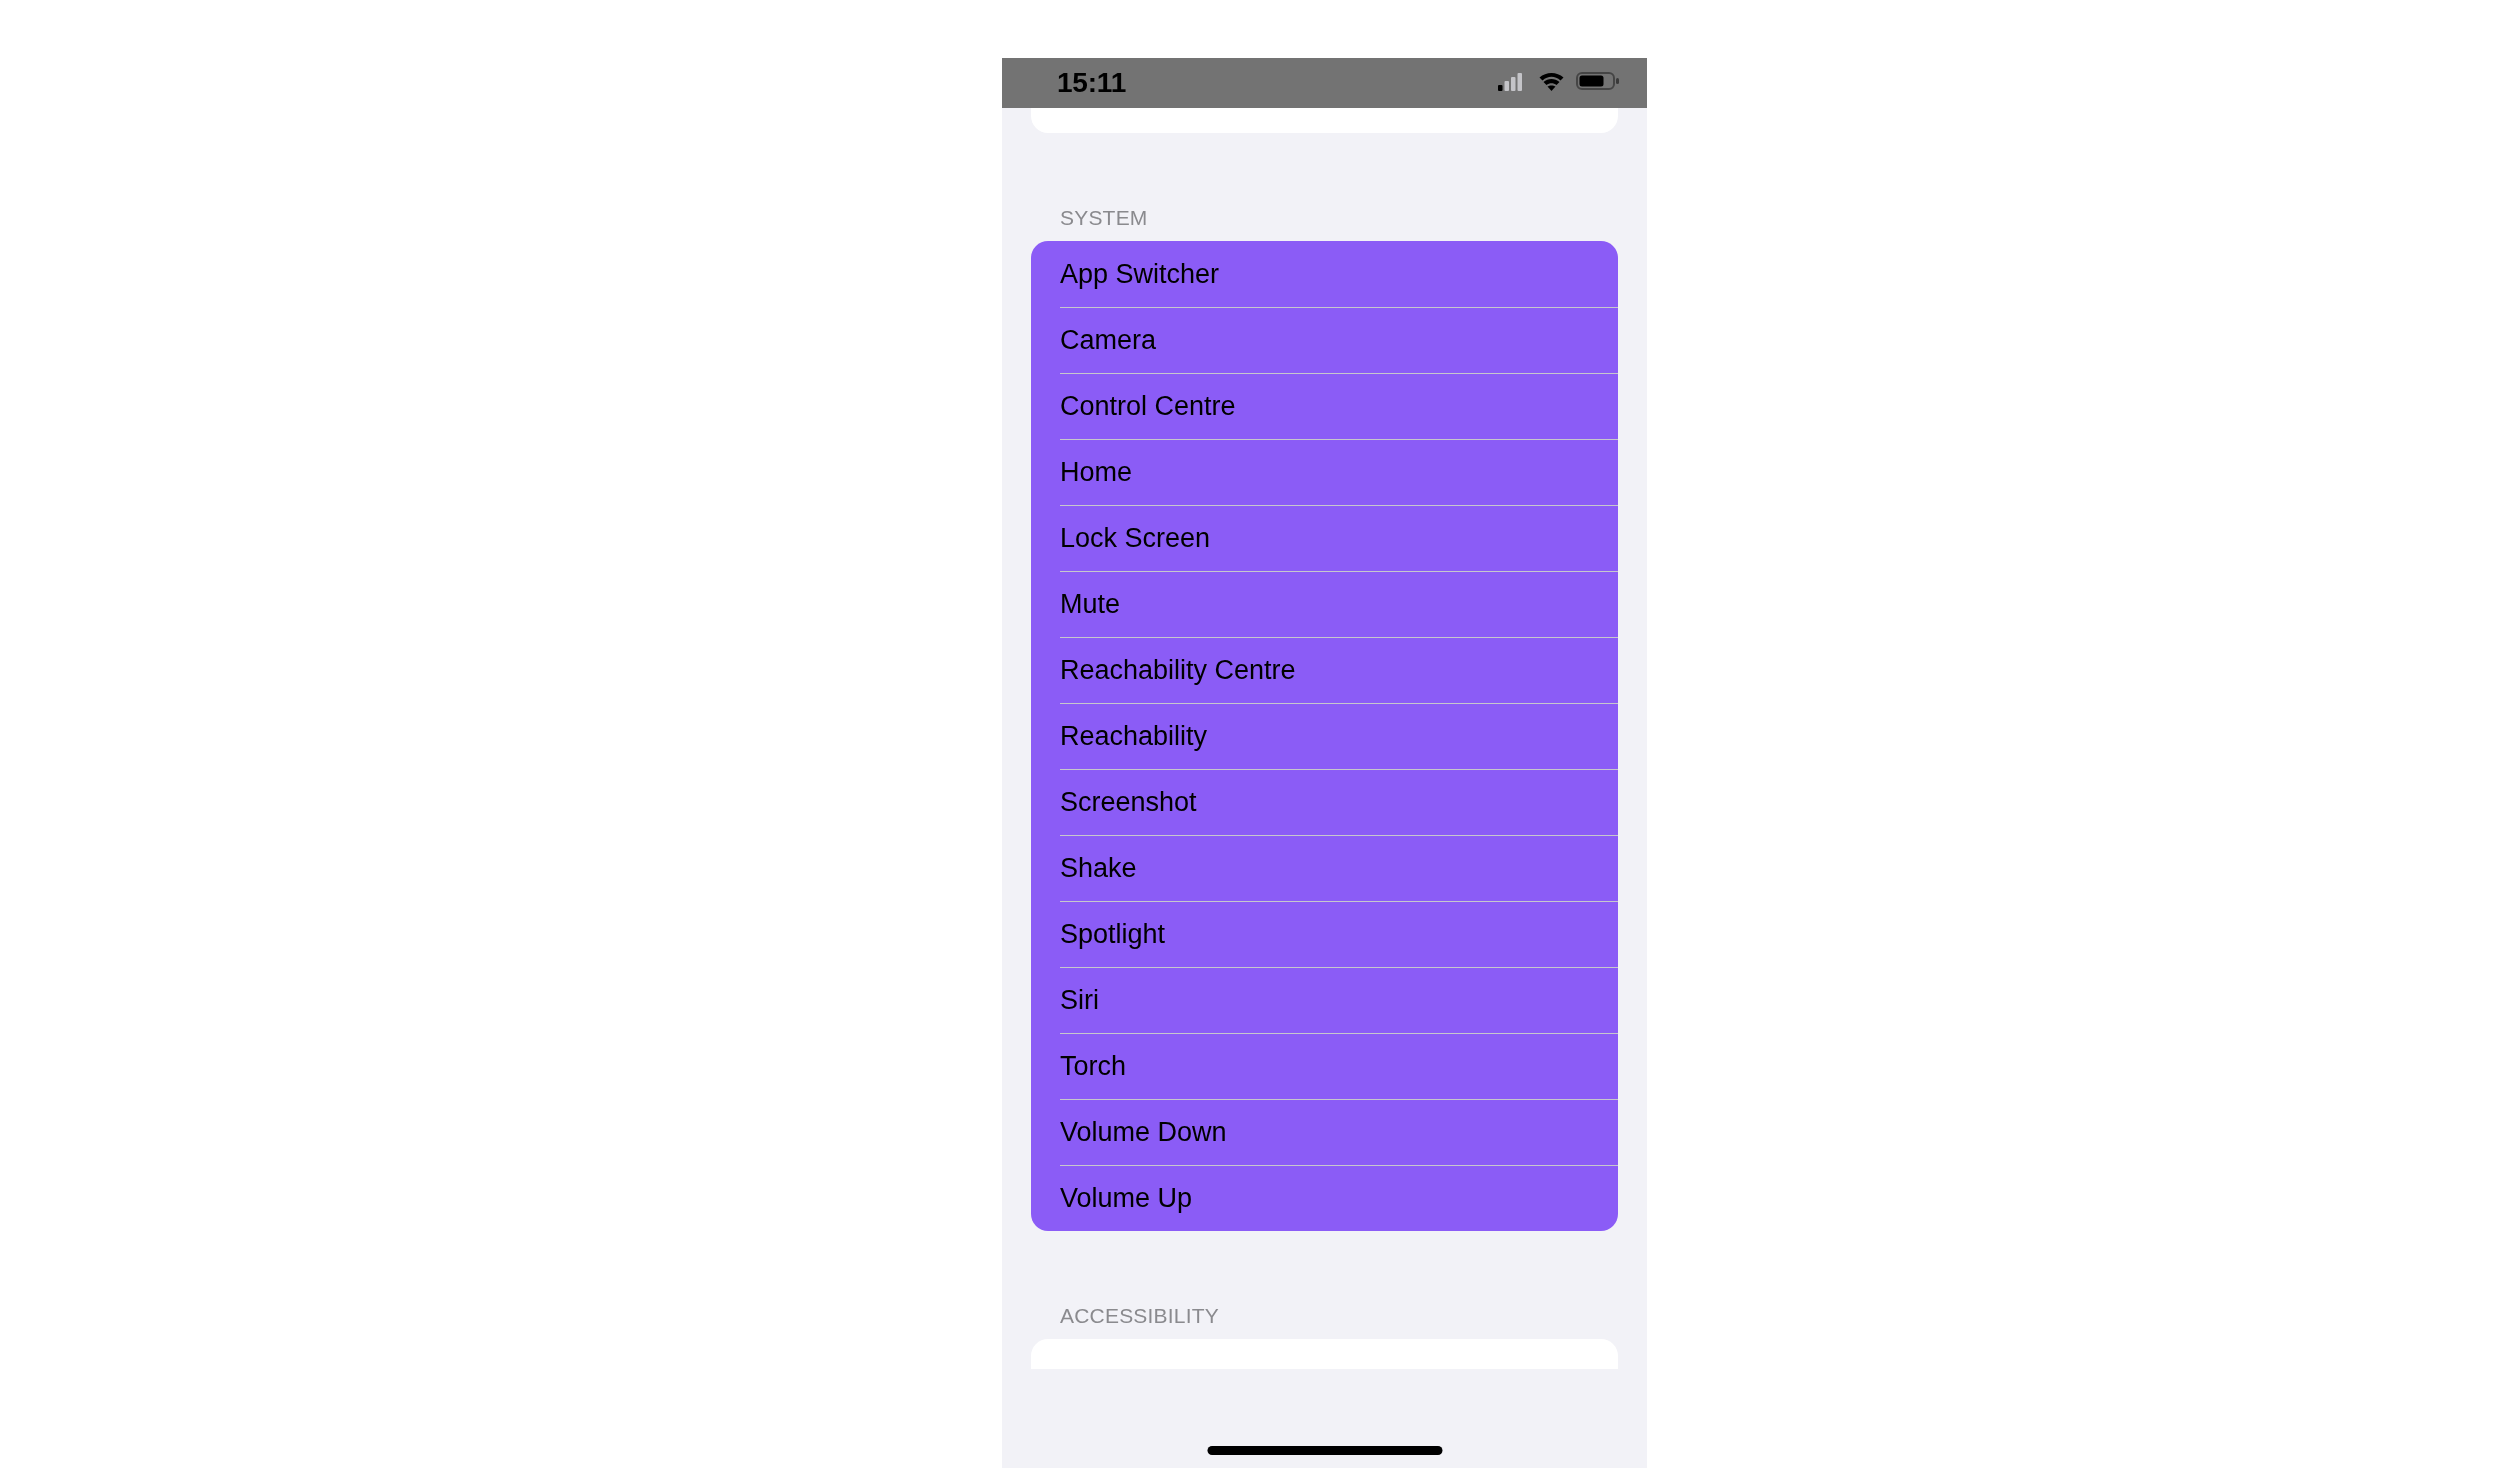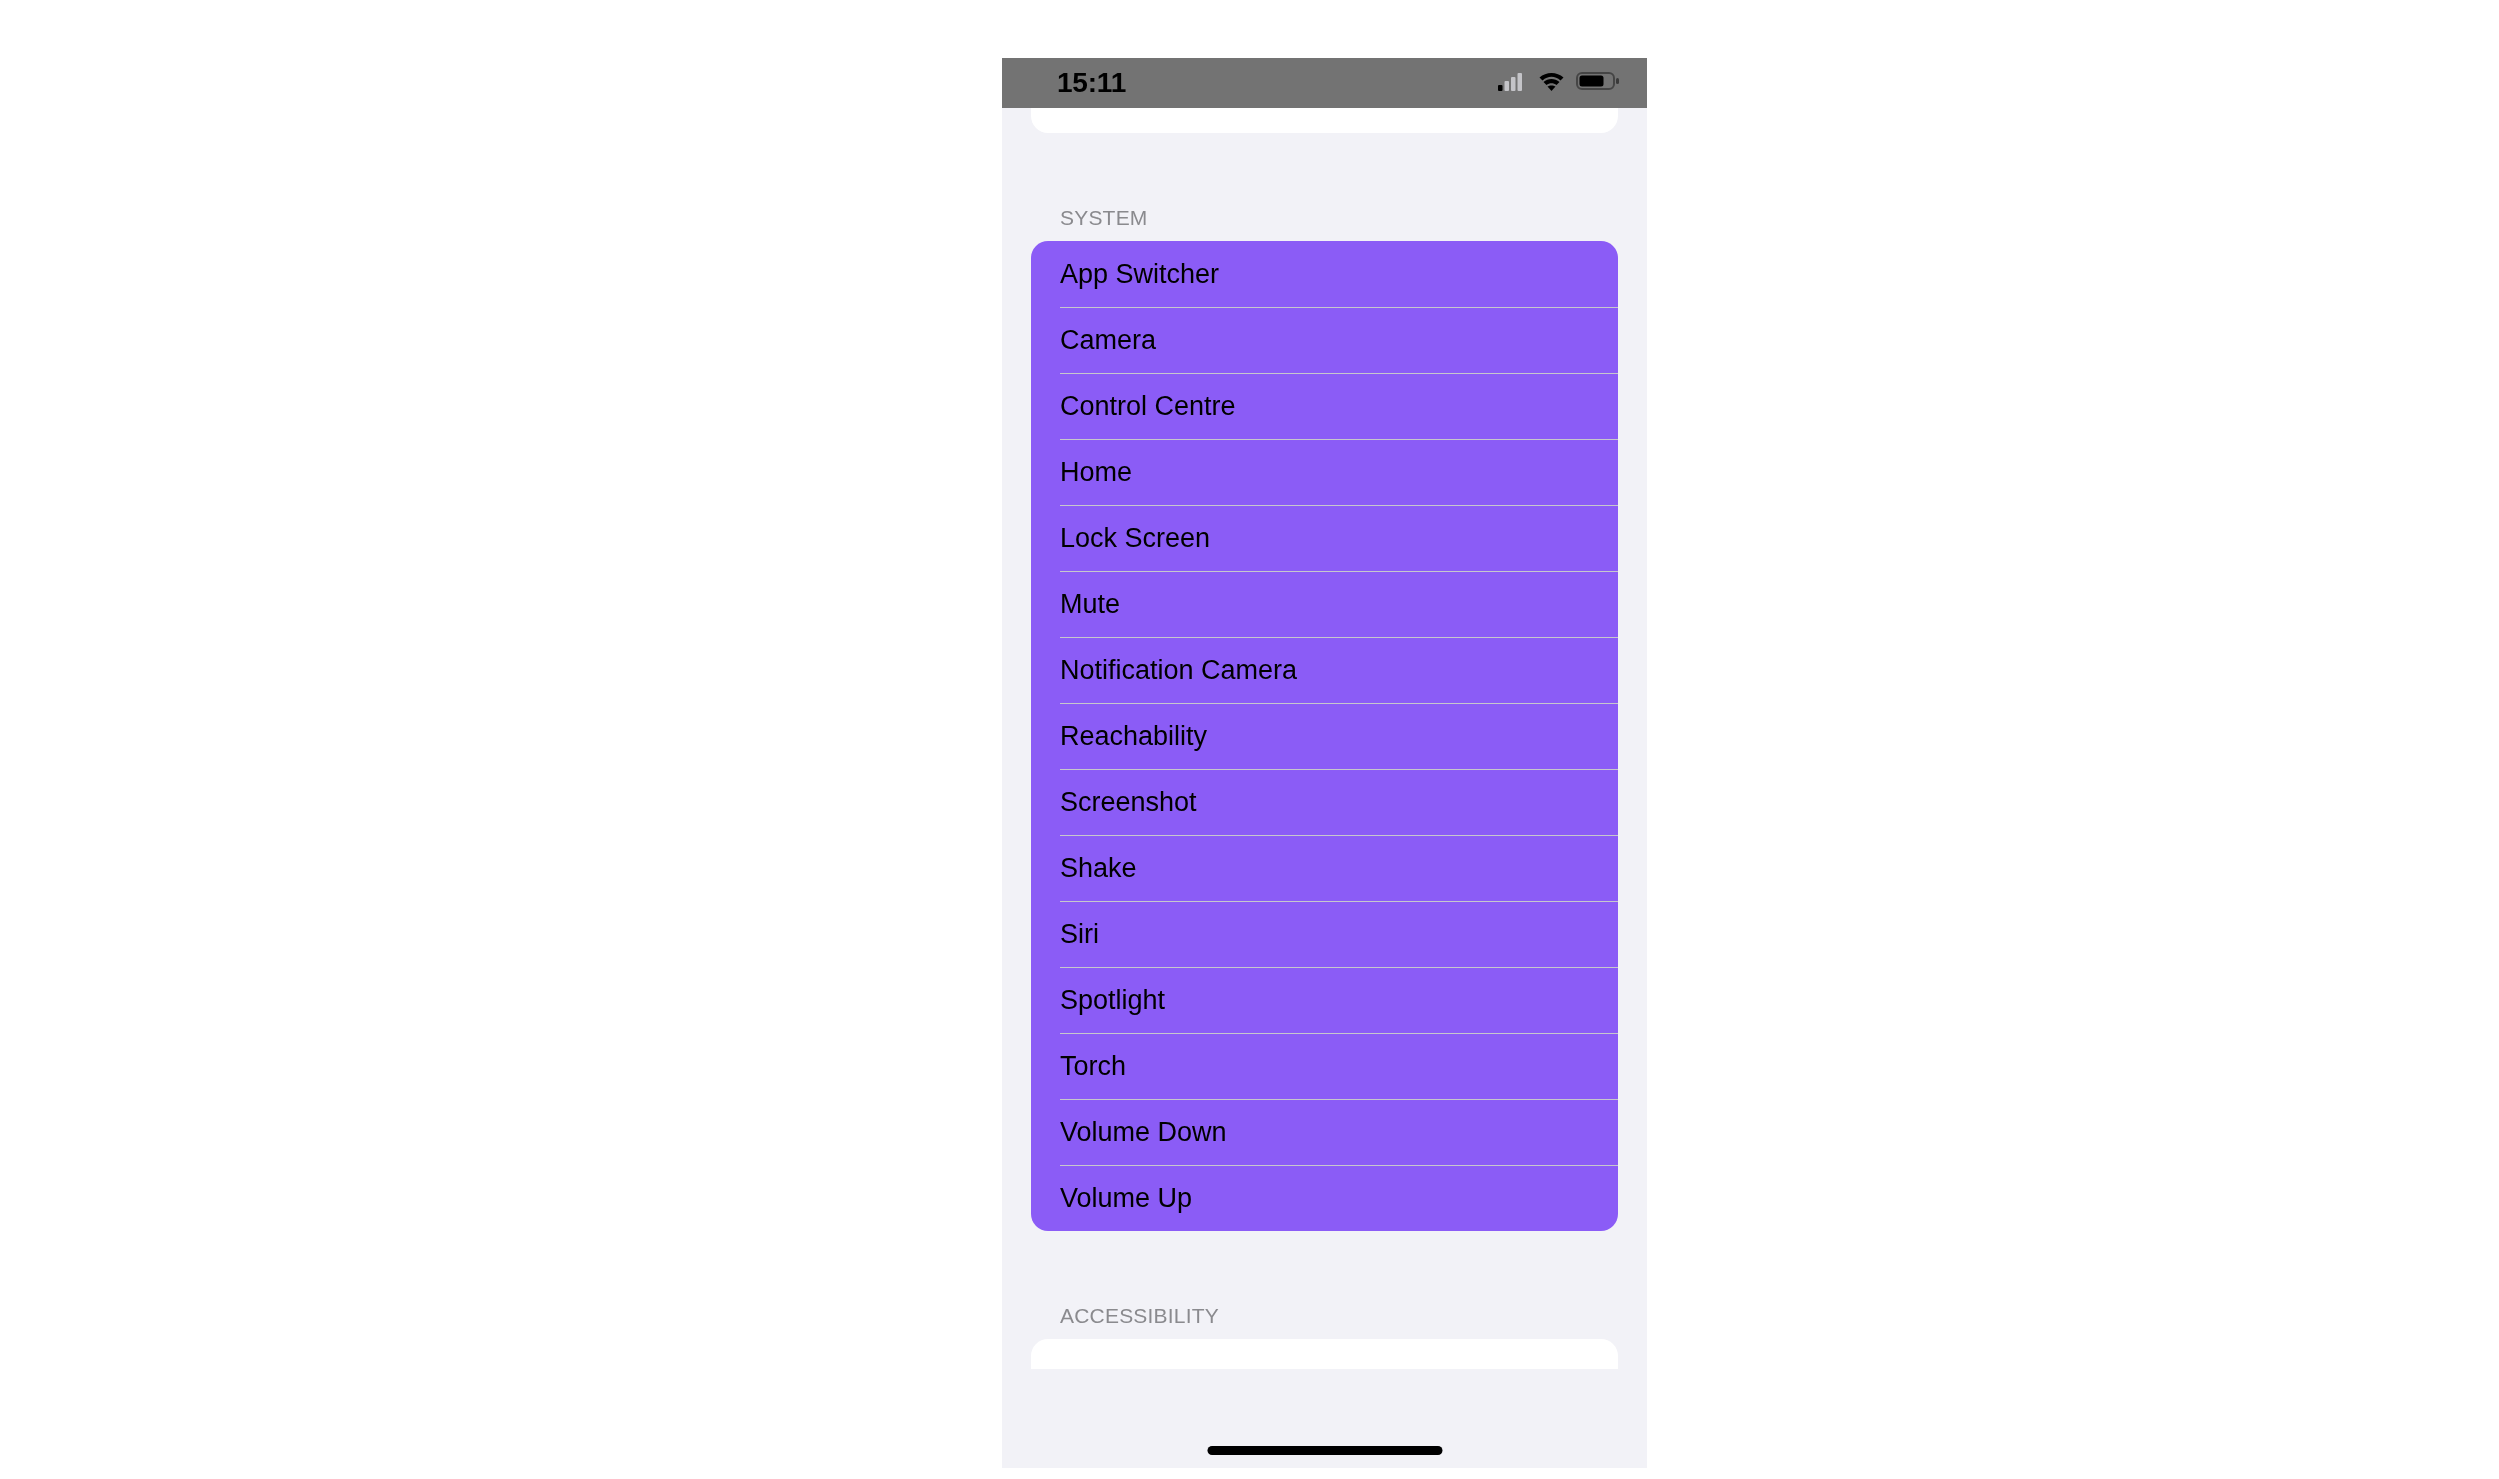--- a/index.html
+++ b/index.html
@@ -160,36 +160,36 @@
         <div class="row">
             <span>Home</span>
           </div>
         <div class="row">
             <span>Lock Screen</span>
           </div>
         <div class="row">
             <span>Mute</span>
           </div>
         <div class="row">
-            <span>Notification Camera</span>
+            <span>Reachability Centre</span>
           </div>
         <div class="row">
             <span>Reachability</span>
           </div>
         <div class="row">
             <span>Screenshot</span>
           </div>
         <div class="row">
             <span>Shake</span>
           </div>
         <div class="row">
+            <span>Spotlight</span>
+          </div>
+        <div class="row">
             <span>Siri</span>
-          </div>
-        <div class="row">
-            <span>Spotlight</span>
           </div>
         <div class="row">
             <span>Torch</span>
           </div>
         <div class="row">
             <span>Volume Down</span>
           </div>
         <div class="row">
             <span>Volume Up</span>
           </div>

